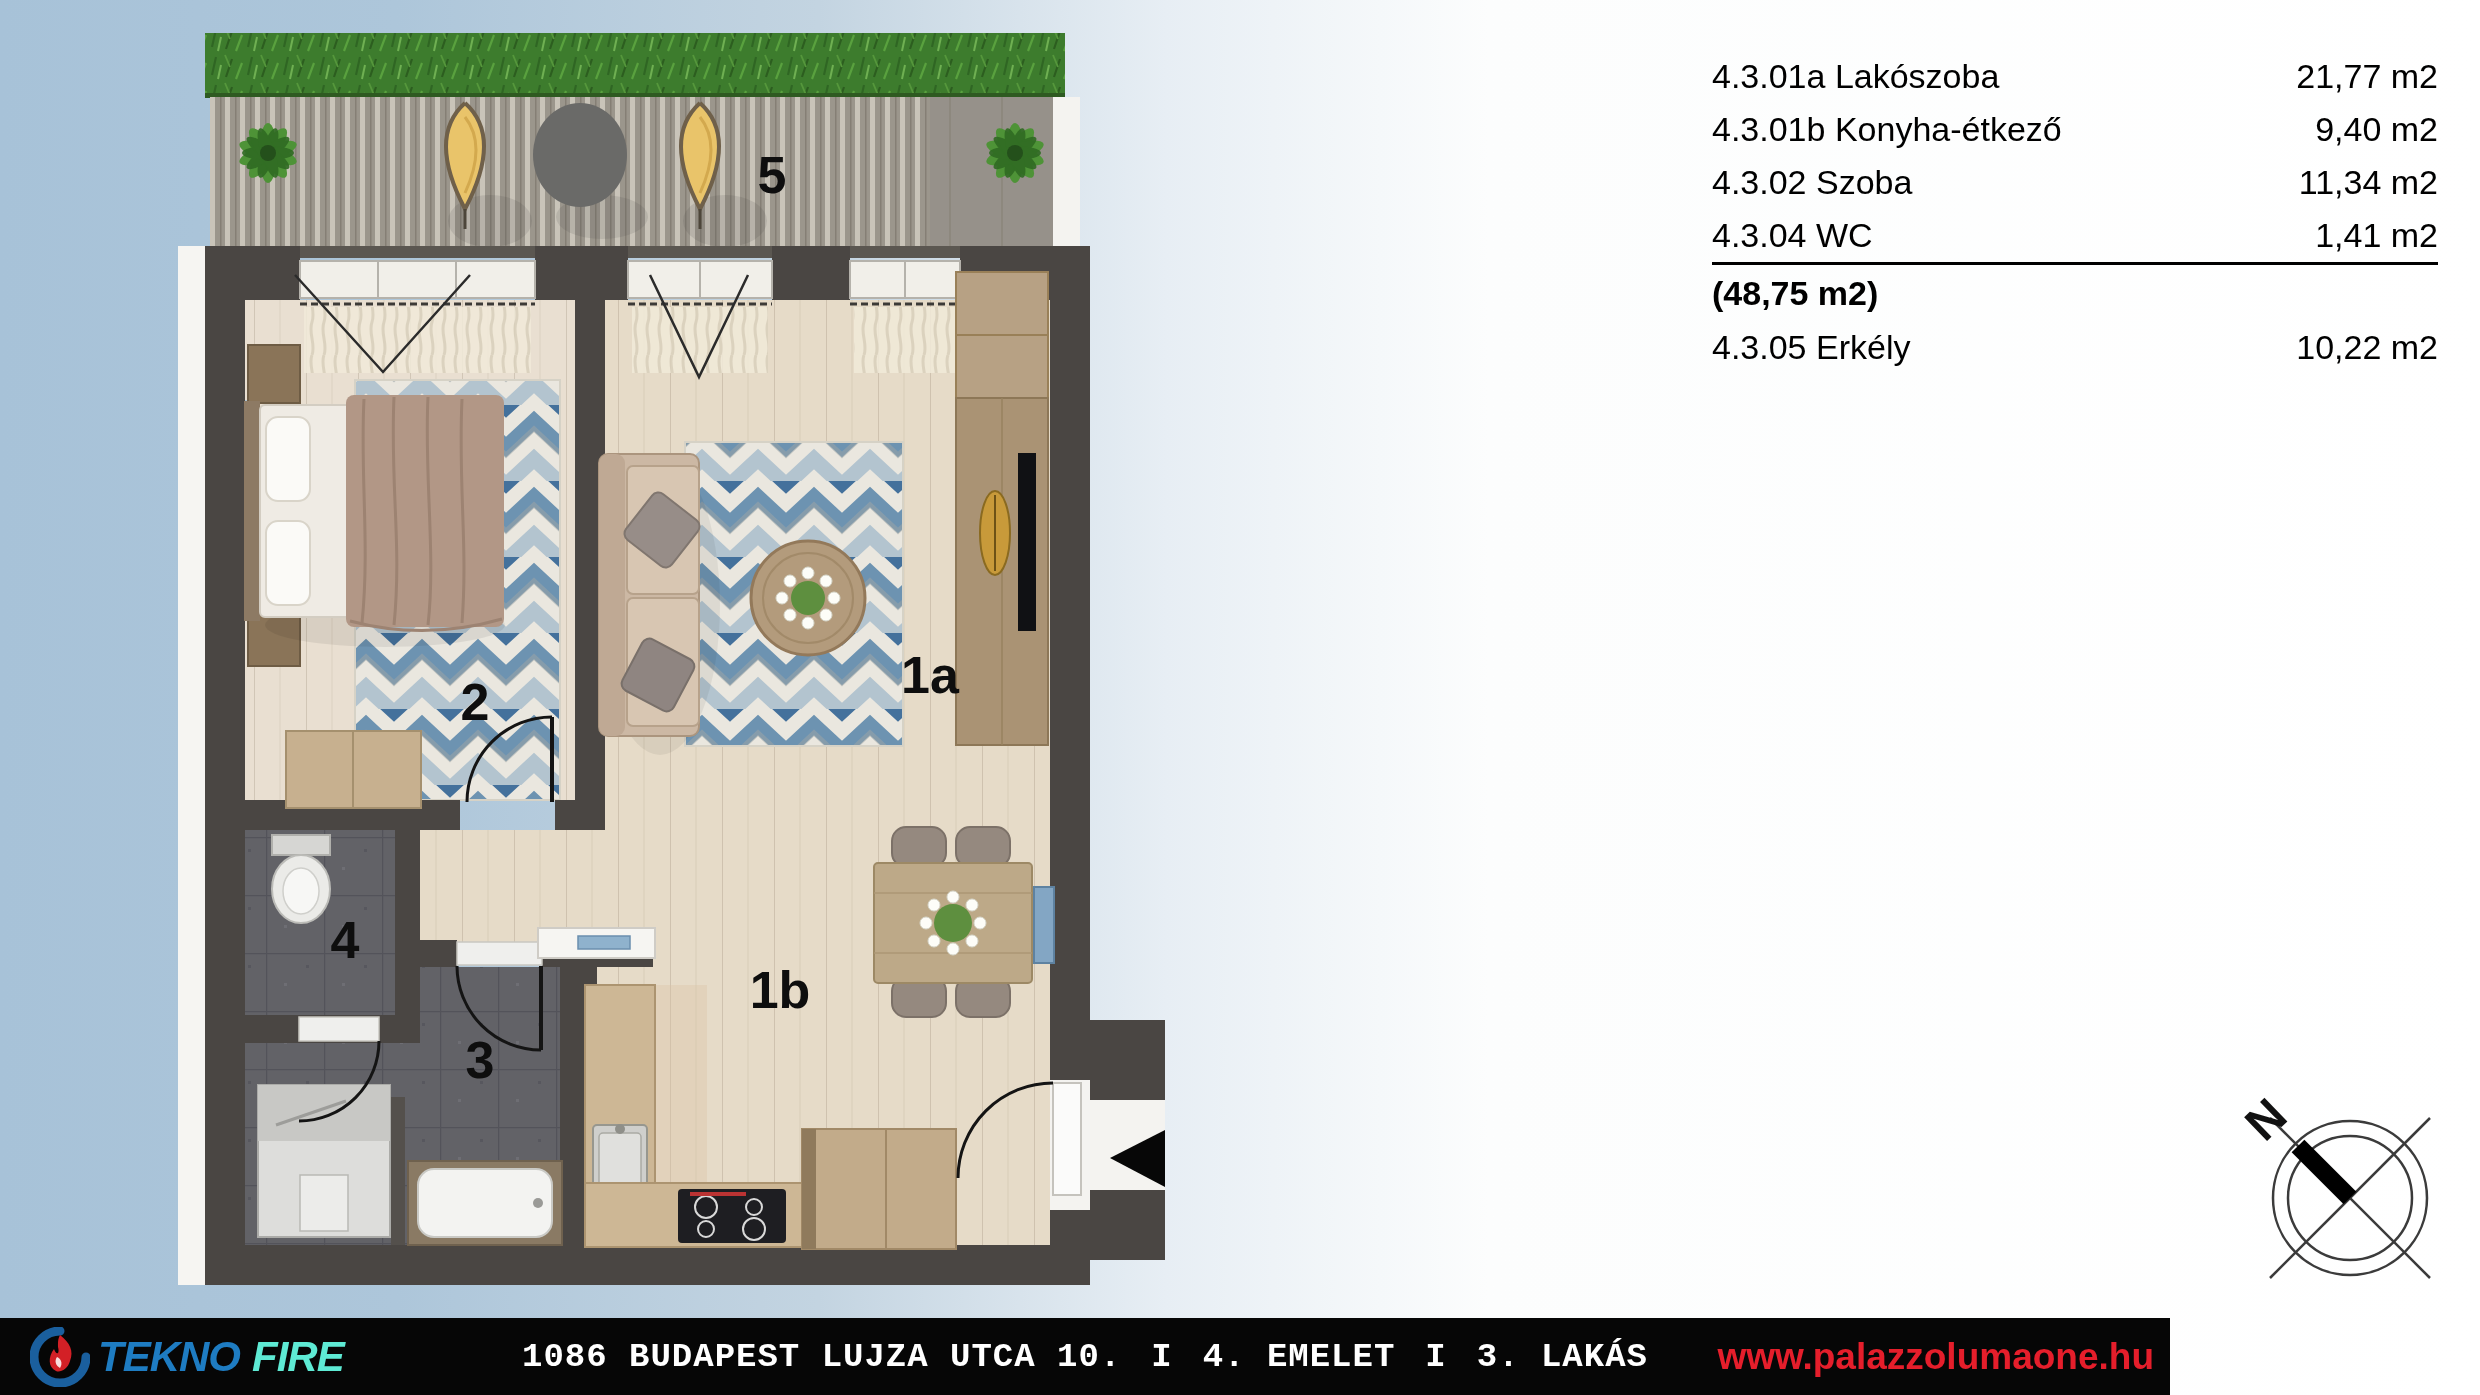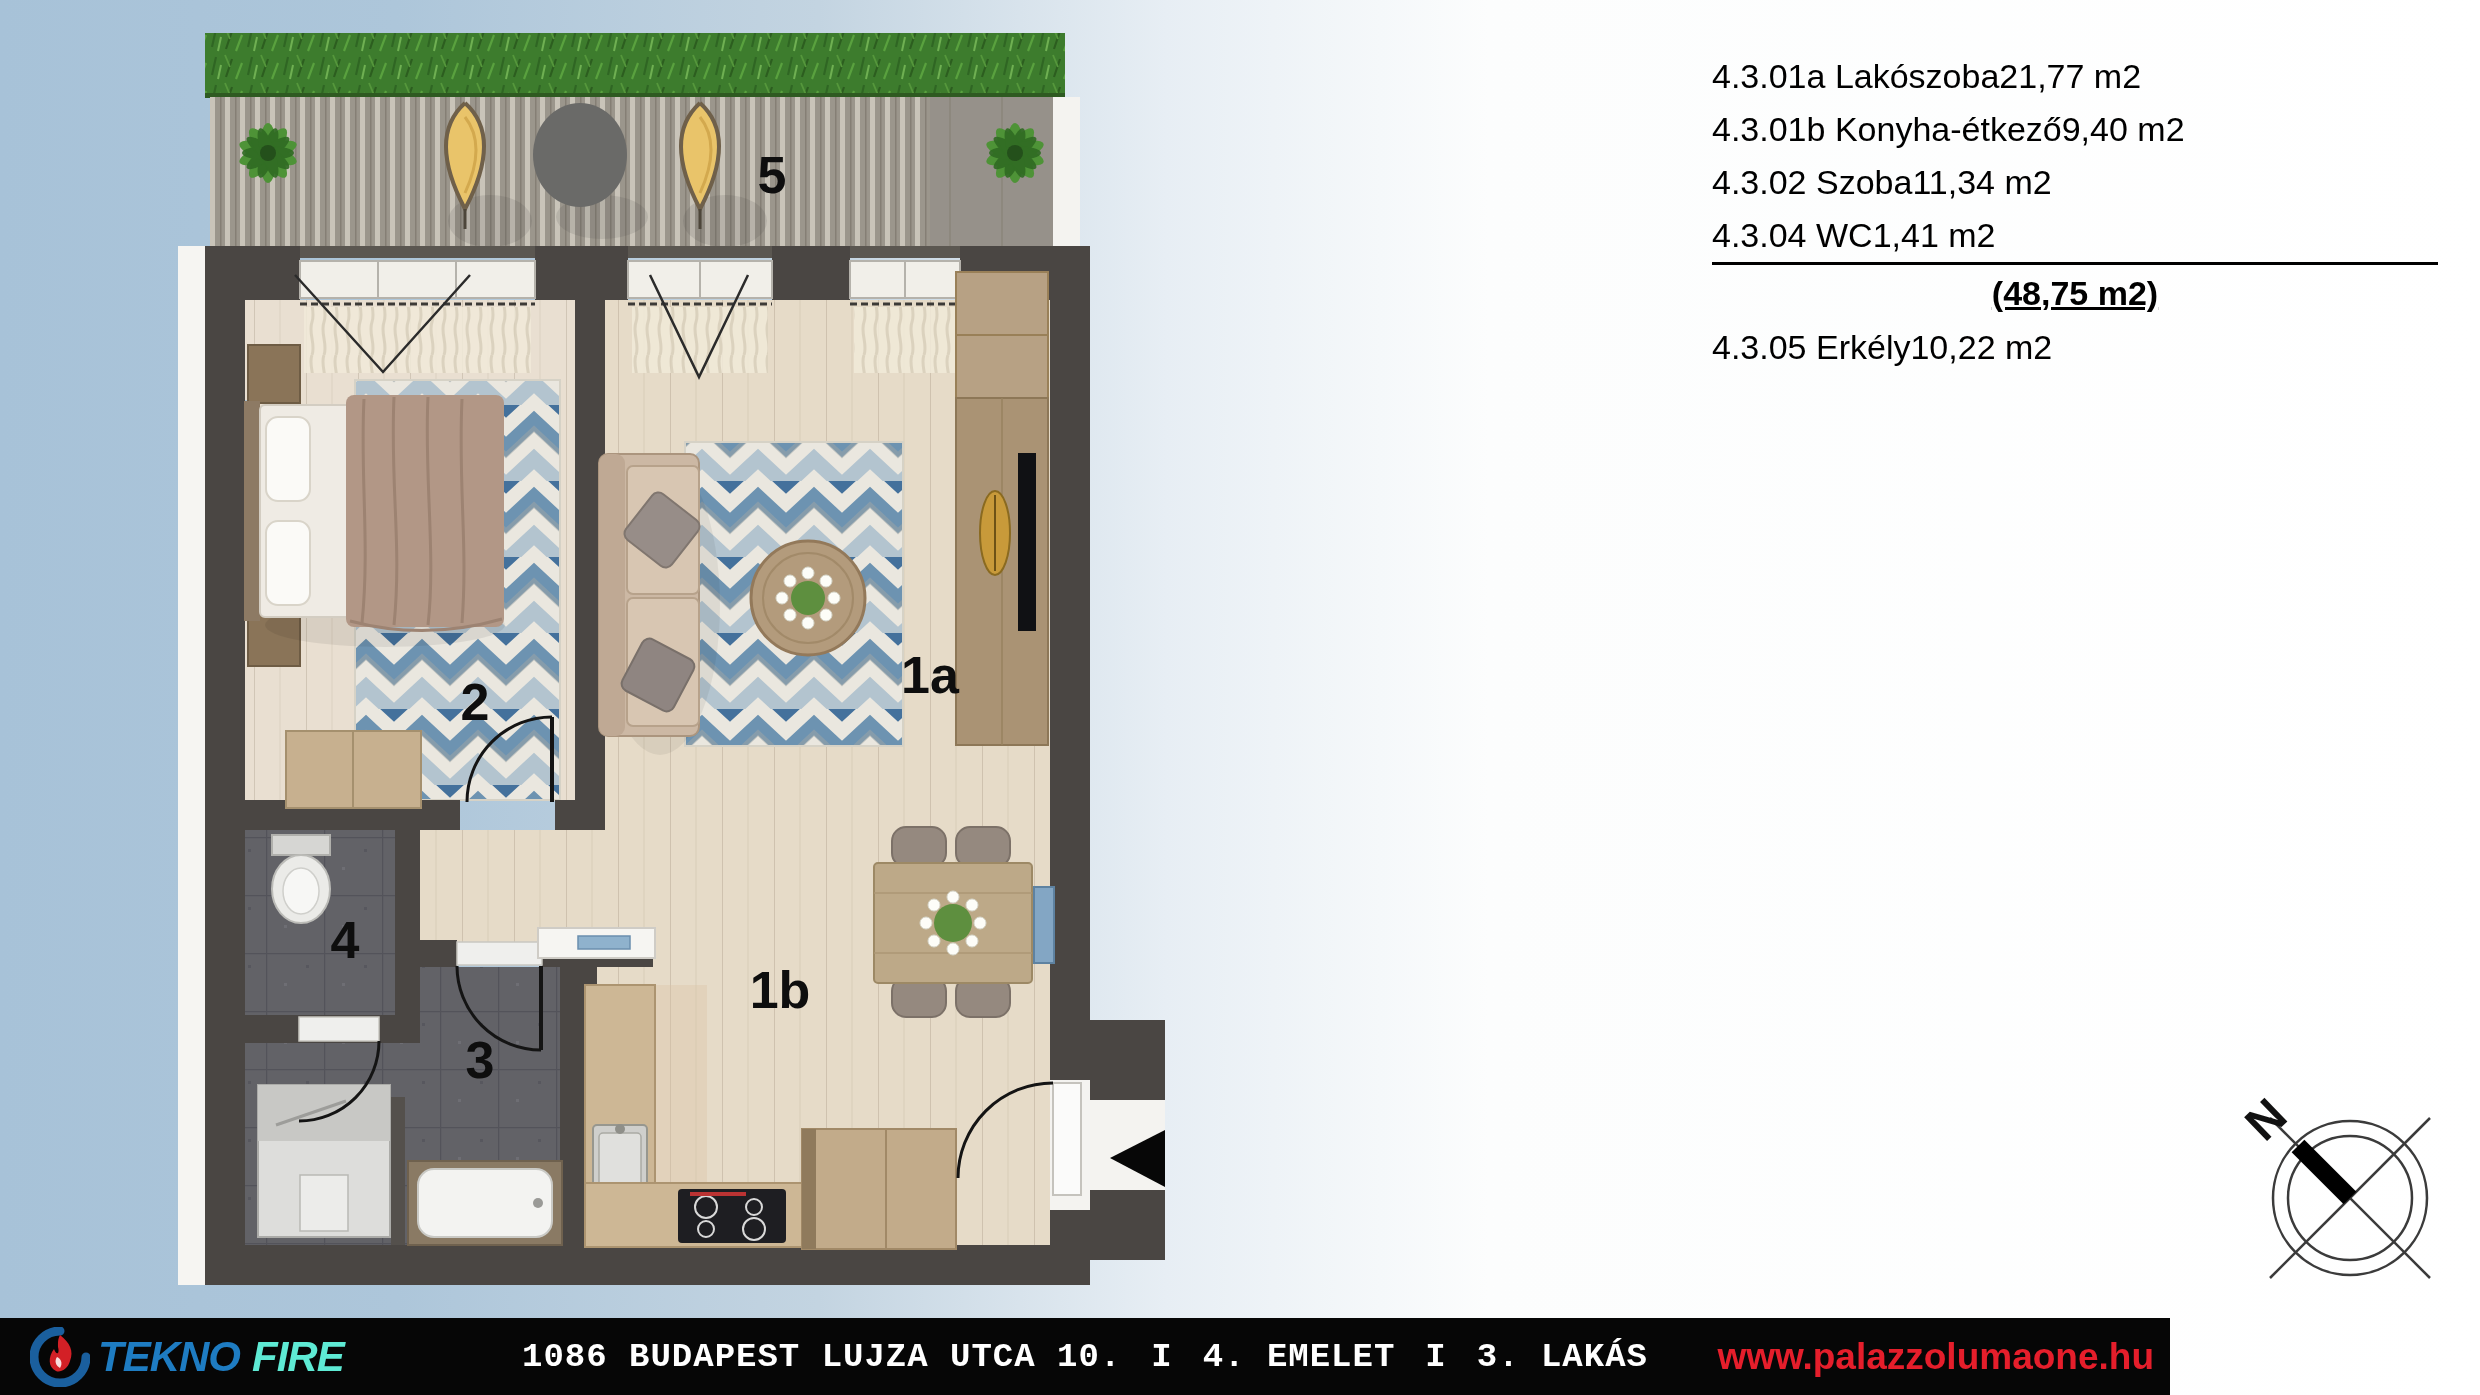--- a/index.html
+++ b/index.html
@@ -4,23 +4,23 @@
 <style>
   html,body{margin:0;padding:0;}
   body{
     width:2480px;height:1395px;position:relative;overflow:hidden;
     font-family:"Liberation Sans", sans-serif;
     background:linear-gradient(90deg,#a7c2d8 0%,#adc6da 16%,#c3d4e1 33%,#e7eef4 47%,#fcfdfd 60%,#ffffff 100%);
   }
   .plan-wrap{position:absolute;left:150px;top:25px;width:1030px;height:1270px;}
   .legend{position:absolute;left:1712px;top:50px;width:726px;color:#000;}
   .legend .title{font-size:36px;font-weight:bold;height:56px;display:flex;align-items:center;}
-  .legend .row{display:flex;justify-content:flex-start;align-items:center;height:53px;font-size:34px;}
+  .legend .row{display:flex;justify-content:space-between;align-items:center;height:53px;font-size:34px;}
   .legend .row.underlined{border-bottom:3px solid #000;}
-  .legend .row.total{justify-content:center;font-weight:bold;height:56px;text-decoration:underline;}
+  .legend .row.total{justify-content:flex-start;font-weight:bold;height:56px;}
   .footer{position:absolute;left:0;top:1318px;width:2170px;height:77px;background:#060606;display:flex;align-items:center;}
   .footer .logo{display:flex;align-items:center;margin-left:30px;z-index:2;}
   .footer .brand{font-size:42px;font-weight:bold;letter-spacing:-1px;font-style:italic;}
   .brand-first{color:#1e7cc2;margin-left:8px;}
   .brand-second{color:#5eead4;margin-left:12px;}
   .footer .center-text{position:absolute;left:0;top:0;width:100%;height:77px;display:flex;align-items:center;justify-content:center;color:#fff;font-size:34px;font-weight:bold;letter-spacing:1px;font-family:Liberation Mono, monospace;}
   .footer .center-text .sep{margin:0 30px;font-weight:bold;}
   .footer .site{margin-left:auto;margin-right:16px;color:#e51e2b;font-size:37px;font-weight:bold;z-index:2;}
   .compass{position:absolute;left:2240px;top:1078px;width:240px;height:240px;}
   svg text{font-family:"Liberation Sans", sans-serif;}

